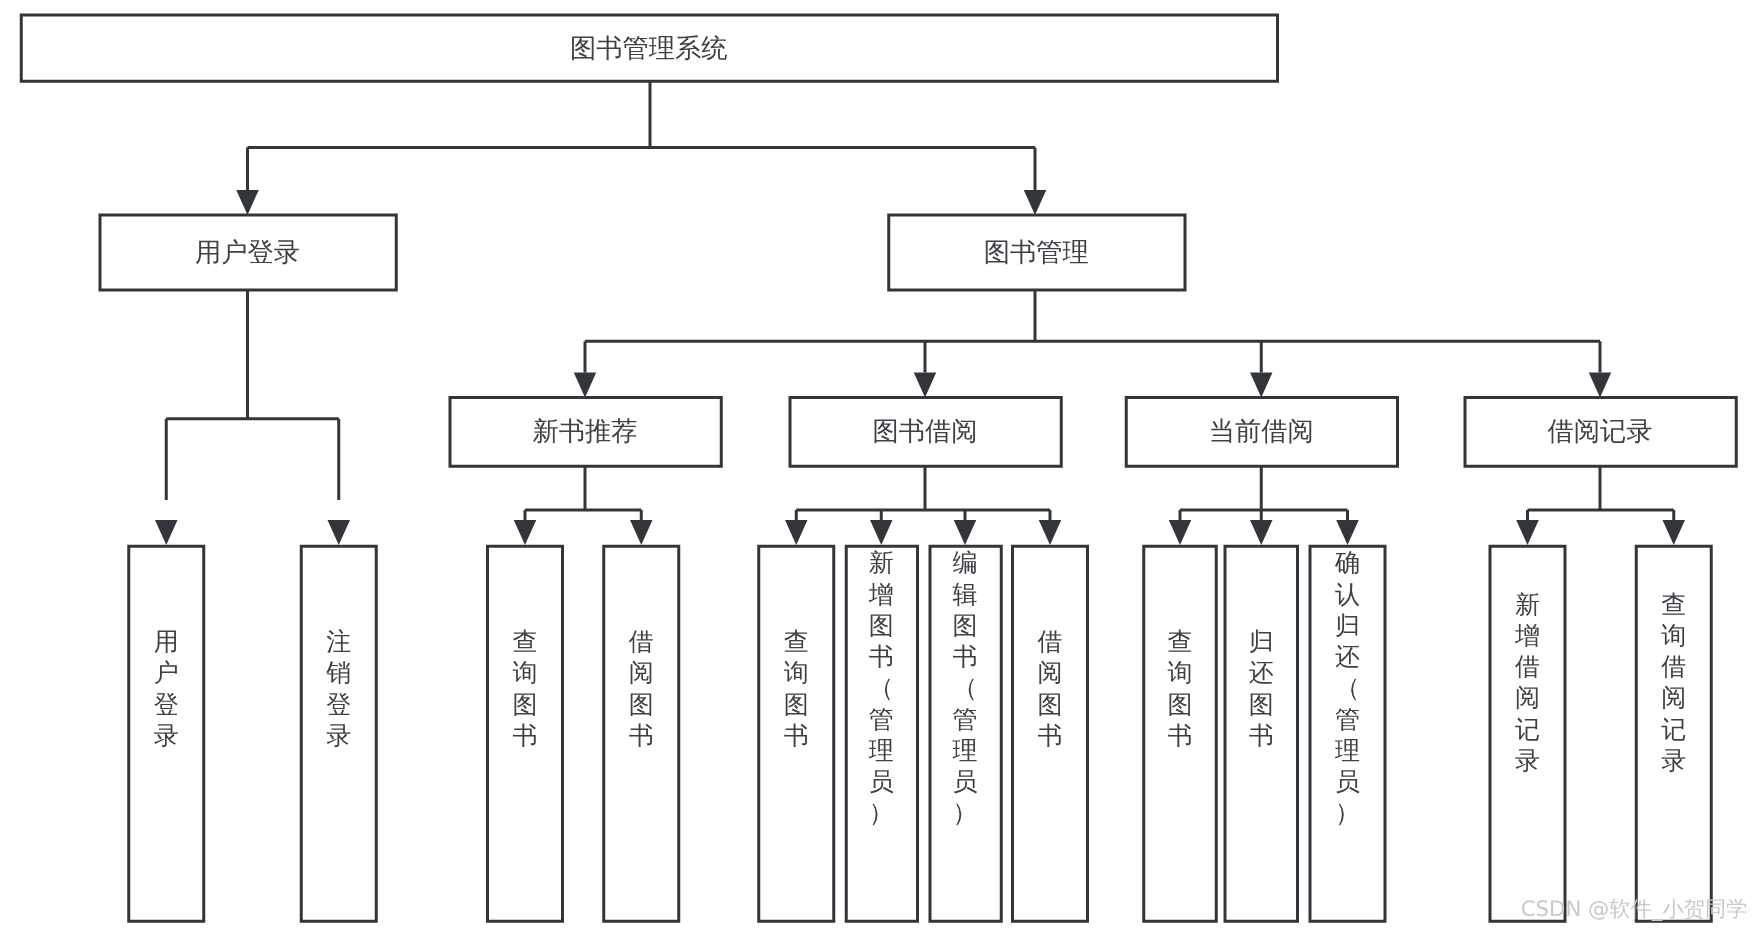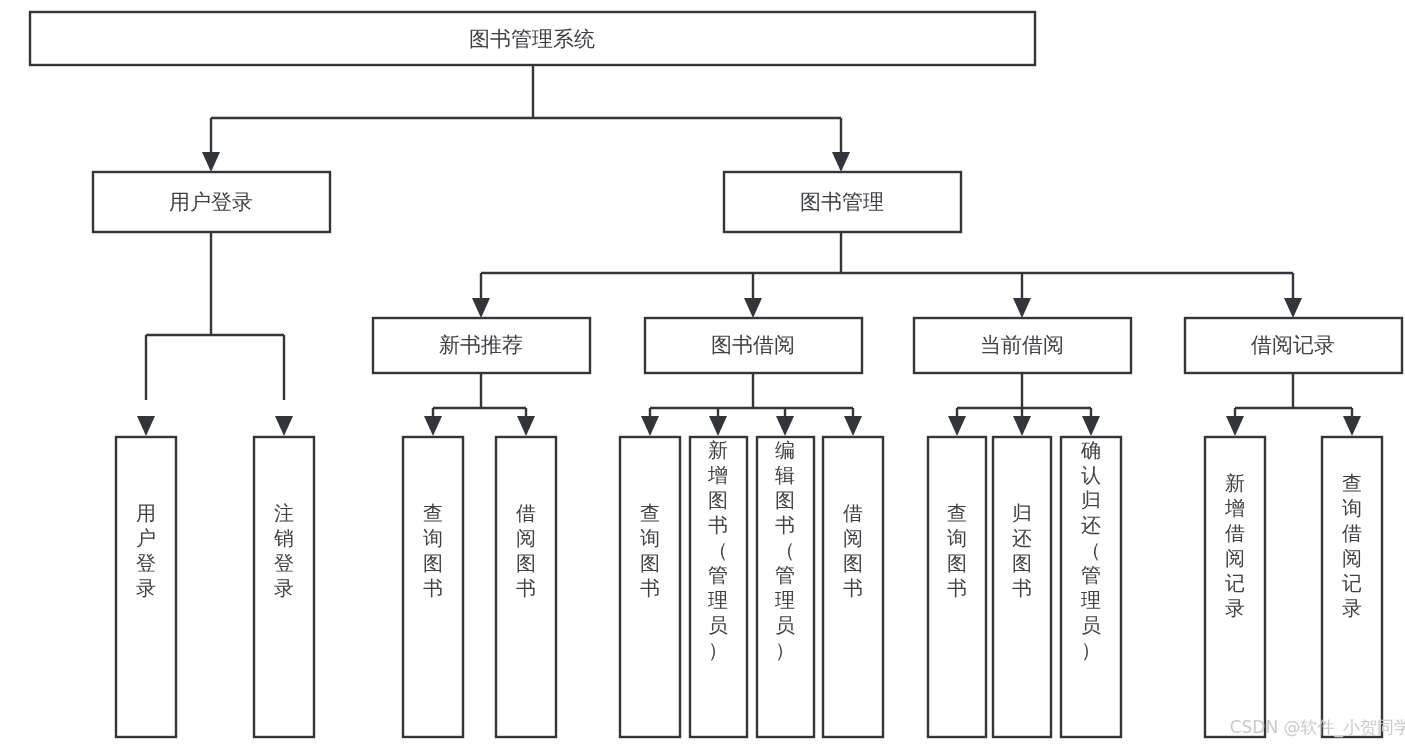--- a/index.html
+++ b/index.html
@@ -9,21 +9,21 @@
   }
   body {
     width: 1405px;
     height: 747px;
     position: relative;
     overflow: hidden;
     font-family: "DejaVu Sans", "Liberation Sans", sans-serif;
   }
   #diagram-root {
     position: absolute;
-    left: 13px;
+    left: 0;
     top: 0;
     width: 1145px;
     height: 747px;
   }
   svg#tree-svg {
     display: block;
     width: 1405px;
     height: 747px;
   }
   .node-box {

